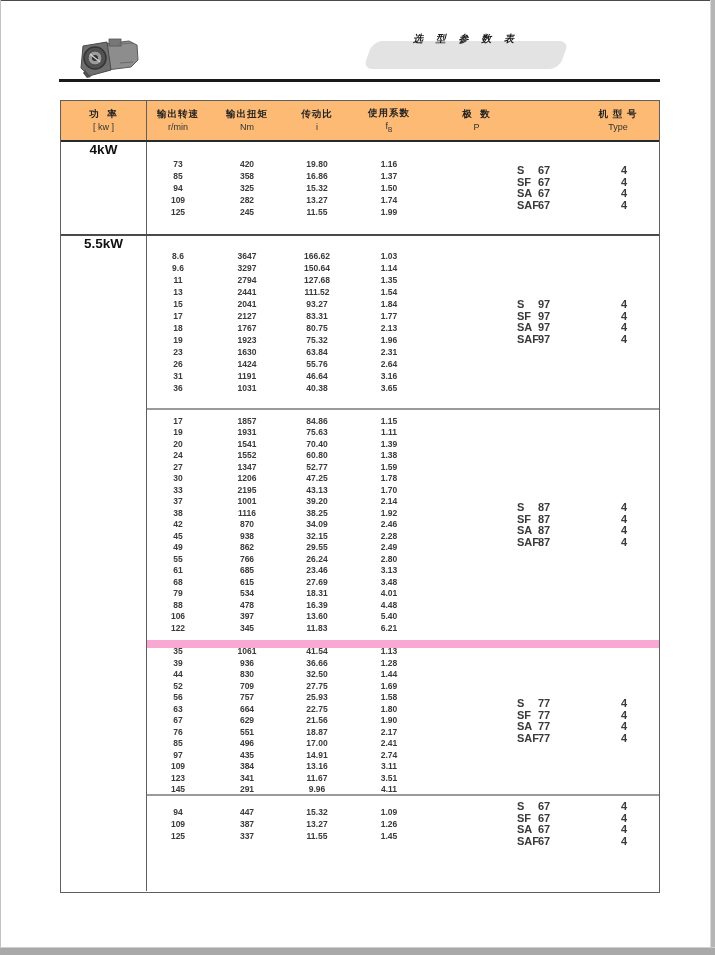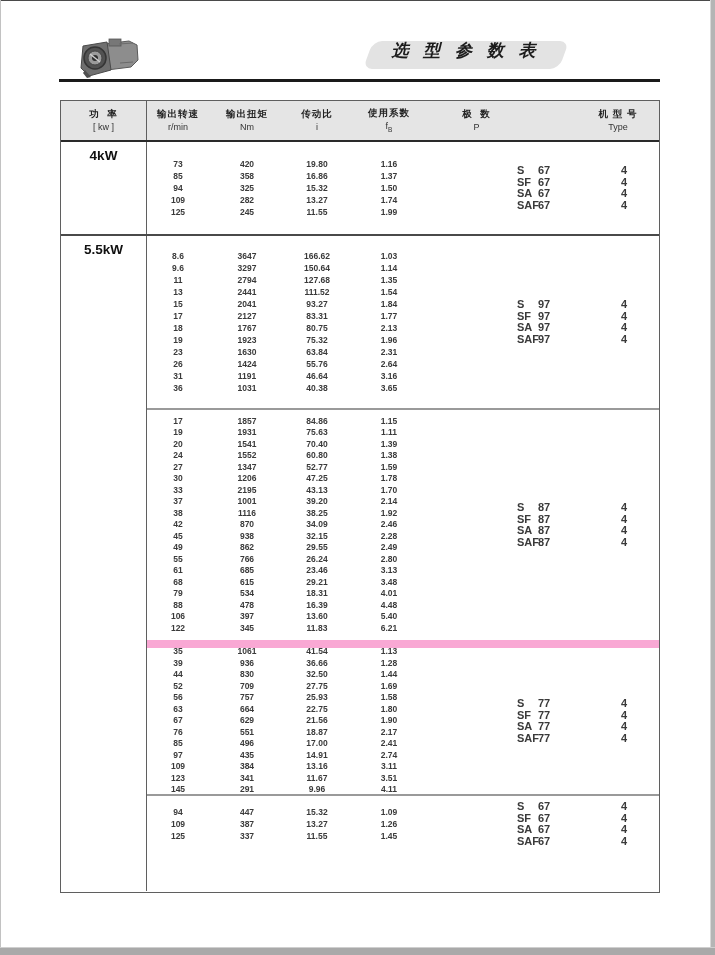--- a/index.html
+++ b/index.html
@@ -14,56 +14,56 @@
   .edge-right{position:absolute;right:0;top:0;width:4px;height:955px;background:#b5b5b5;border-left:1px solid #d8d8d8;}
   .edge-bottom{position:absolute;left:0;bottom:0;width:715px;height:7px;background:#a9a9a9;border-top:1px solid #cfcfcf;}
 
   
   .logo{position:absolute;left:75px;top:36px;width:66px;height:44px;}
   .banner{
     position:absolute;left:368px;top:41px;width:196px;height:28px;
     background:#e3e3e3;border-radius:9px;transform:skewX(-20deg);
   }
   .banner-text{
-    position:absolute;left:368px;top:37px;width:196px;height:26px;
+    position:absolute;left:368px;top:26px;width:196px;height:26px;
     display:flex;align-items:center;justify-content:center;
-    font-style:italic;font-weight:600;font-size:17px;letter-spacing:5px;color:#1c1c1c;
+    font-style:italic;font-weight:600;font-size:10px;letter-spacing:5px;color:#1c1c1c;
   }
   .main-rule{position:absolute;left:59px;top:79px;width:601px;height:3px;background:#1a1a1a;}
 
   
   .ptable{
     position:absolute;left:60px;top:100px;width:600px;height:793px;
     border:1.5px solid #5f5f5f;box-sizing:border-box;
     display:flex;flex-direction:column;
   }
   .thead{
     height:41px;box-sizing:border-box;border-bottom:2px solid #2a2a2a;
-    background:#e5e5e5;display:flex;flex:0 0 auto;
+    background:#fdba74;display:flex;flex:0 0 auto;
   }
   .h-power{
     width:86px;flex:0 0 auto;border-right:1.5px solid #5f5f5f;box-sizing:border-box;
     display:flex;flex-direction:column;align-items:center;justify-content:center;
   }
   .h-content{flex:1;display:flex;}
   .hcell{display:flex;flex-direction:column;align-items:center;justify-content:center;box-sizing:border-box;}
   .hc-rpm{width:62px;} .hc-nm{width:76px;} .hc-i{width:64px;} .hc-fb{width:80px;}
   .hc-type{width:135px;padding-left:53px;} .hc-p{flex:1;}
   .hl1{font-size:9.5px;font-weight:600;letter-spacing:1px;line-height:14px;color:#222;white-space:pre;}
   .hl2{font-size:9px;line-height:13px;color:#333;white-space:pre;}
   .hl2 sub{font-size:6.5px;}
 
   
   .tbody{flex:1;display:flex;flex-direction:column;}
   .section{display:flex;box-sizing:border-box;}
   .sec0{height:94px;border-bottom:2px solid #4a4a4a;}
   .sec1{height:655px;}
   .power-cell{
     width:86px;flex:0 0 auto;border-right:1.5px solid #5f5f5f;box-sizing:border-box;
-    padding-top:6px;text-align:center;
+    text-align:center;
   }
   .power-label{font-size:13.5px;font-weight:bold;color:#111;}
   .section-content{flex:1;display:flex;flex-direction:column;min-width:0;font-weight:bold;}
 
   .block{box-sizing:border-box;display:flex;flex-direction:column;justify-content:center;}
   .sec0-b0{height:92px;}
   .sec1-b0{height:172px;}
   .sec1-b1{height:232px;border-top:2px solid #9a9a9a;}
   .sec1-b2{height:154px;border-top:8px solid #f9a8d4;}
   .sec1-b3{height:97px;border-top:2px solid #9a9a9a;justify-content:flex-start;padding-top:10px;}
@@ -383,21 +383,21 @@
               </div>
               <div class="drow">
                 <span class="cell c0">61</span>
                 <span class="cell c1">685</span>
                 <span class="cell c2">23.46</span>
                 <span class="cell c3">3.13</span>
               </div>
               <div class="drow">
                 <span class="cell c0">68</span>
                 <span class="cell c1">615</span>
-                <span class="cell c2">29.21</span>
+                <span class="cell c2">27.69</span>
                 <span class="cell c3">3.48</span>
               </div>
               <div class="drow">
                 <span class="cell c0">79</span>
                 <span class="cell c1">534</span>
                 <span class="cell c2">18.31</span>
                 <span class="cell c3">4.01</span>
               </div>
               <div class="drow">
                 <span class="cell c0">88</span>

